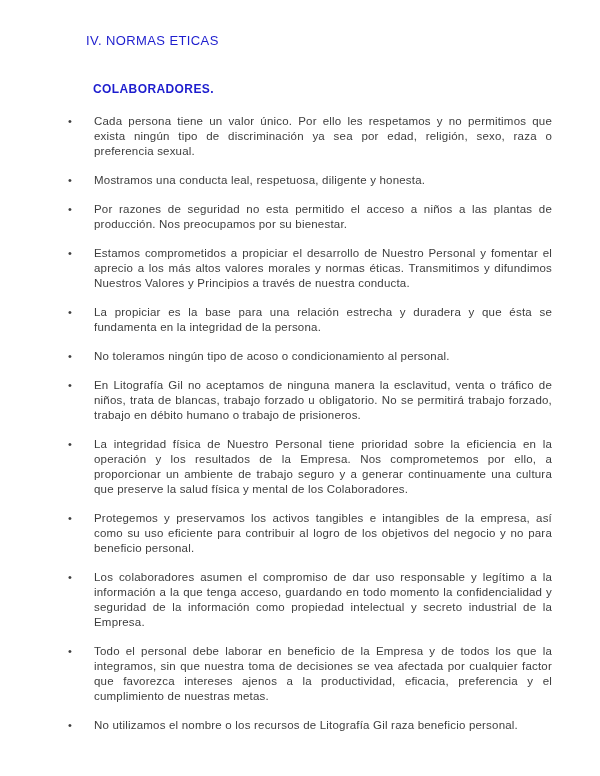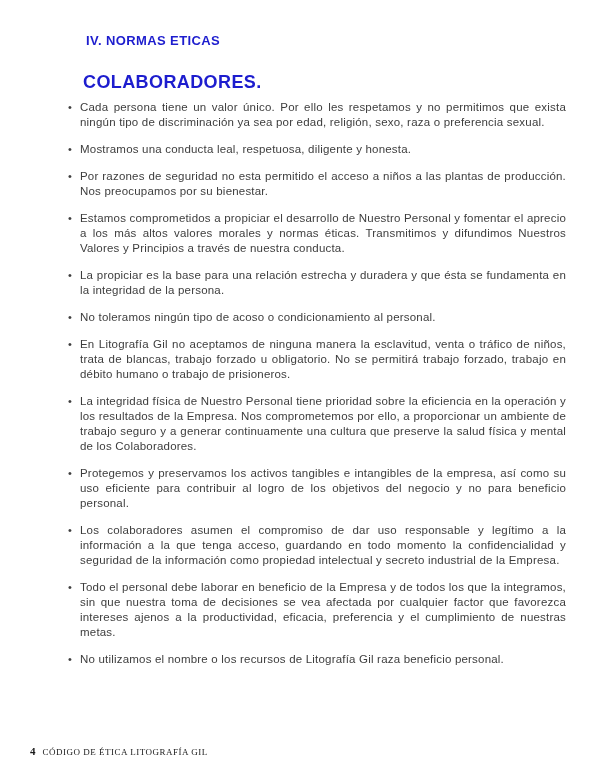--- a/index.html
+++ b/index.html
@@ -11,48 +11,48 @@
     position:relative;
     width:600px;height:776px;
     background:#ffffff;
     font-family:"Liberation Sans",sans-serif;
     overflow:hidden;
   }
   .doc-title{
     position:absolute;left:50px;top:33px;
     margin:0;
     color:var(--blue);
-    font-size:13px;font-weight:bold;letter-spacing:.4px;padding-left:36px;
+    font-size:13px;font-weight:normal;letter-spacing:.4px;padding-left:36px;
   }
   .section-heading{
     position:absolute;left:83px;top:72px;
-    margin:0;
+    margin:10px;
     color:var(--blue);
-    font-size:18px;font-weight:bold;letter-spacing:.4px;
+    font-size:12px;font-weight:bold;letter-spacing:.4px;
   }
   ul.bullets{
     position:absolute;left:68px;top:100px;
     width:498px;
     margin:0;padding:0;list-style:none;
   }
   ul.bullets li{
     position:relative;
     padding-left:12px;
     margin-bottom:12px;
     color:var(--body);
     font-size:11.5px;
     line-height:15px;
     letter-spacing:.2px;
     text-align:justify;
   }
   ul.bullets li .marker{
     position:absolute;left:0;top:0;
     font-size:11px;
   }
-  ul.bullets li p{margin:0;}
+  ul.bullets li p{margin:14px;}
   .footer{
     position:absolute;left:30px;top:741px;
     font-family:"Liberation Serif",serif;
     color:#1a1a1a;
     white-space:nowrap;
   }
   .footer .pnum{
     font-size:11px;font-weight:bold;margin-right:7px;
   }
   .footer .ftext{
@@ -108,16 +108,13 @@
       </li>
       <li>
         <span class="marker">•</span>
         <p>Todo el personal debe laborar en beneficio de la Empresa y de todos los que la integramos, sin que nuestra toma de decisiones se vea afectada por cualquier factor que favorezca intereses ajenos a la productividad, eficacia, preferencia y el cumplimiento de nuestras metas.</p>
       </li>
       <li>
         <span class="marker">•</span>
         <p>No utilizamos el nombre o los recursos de Litografía Gil raza beneficio personal.</p>
       </li>
     </ul>
-  <div class="footer">
-    <span class="pnum">4</span><span class="ftext">CÓDIGO DE ÉTICA LITOGRAFÍA GIL</span>
-  </div>
 </div>
 
 </body></html>

